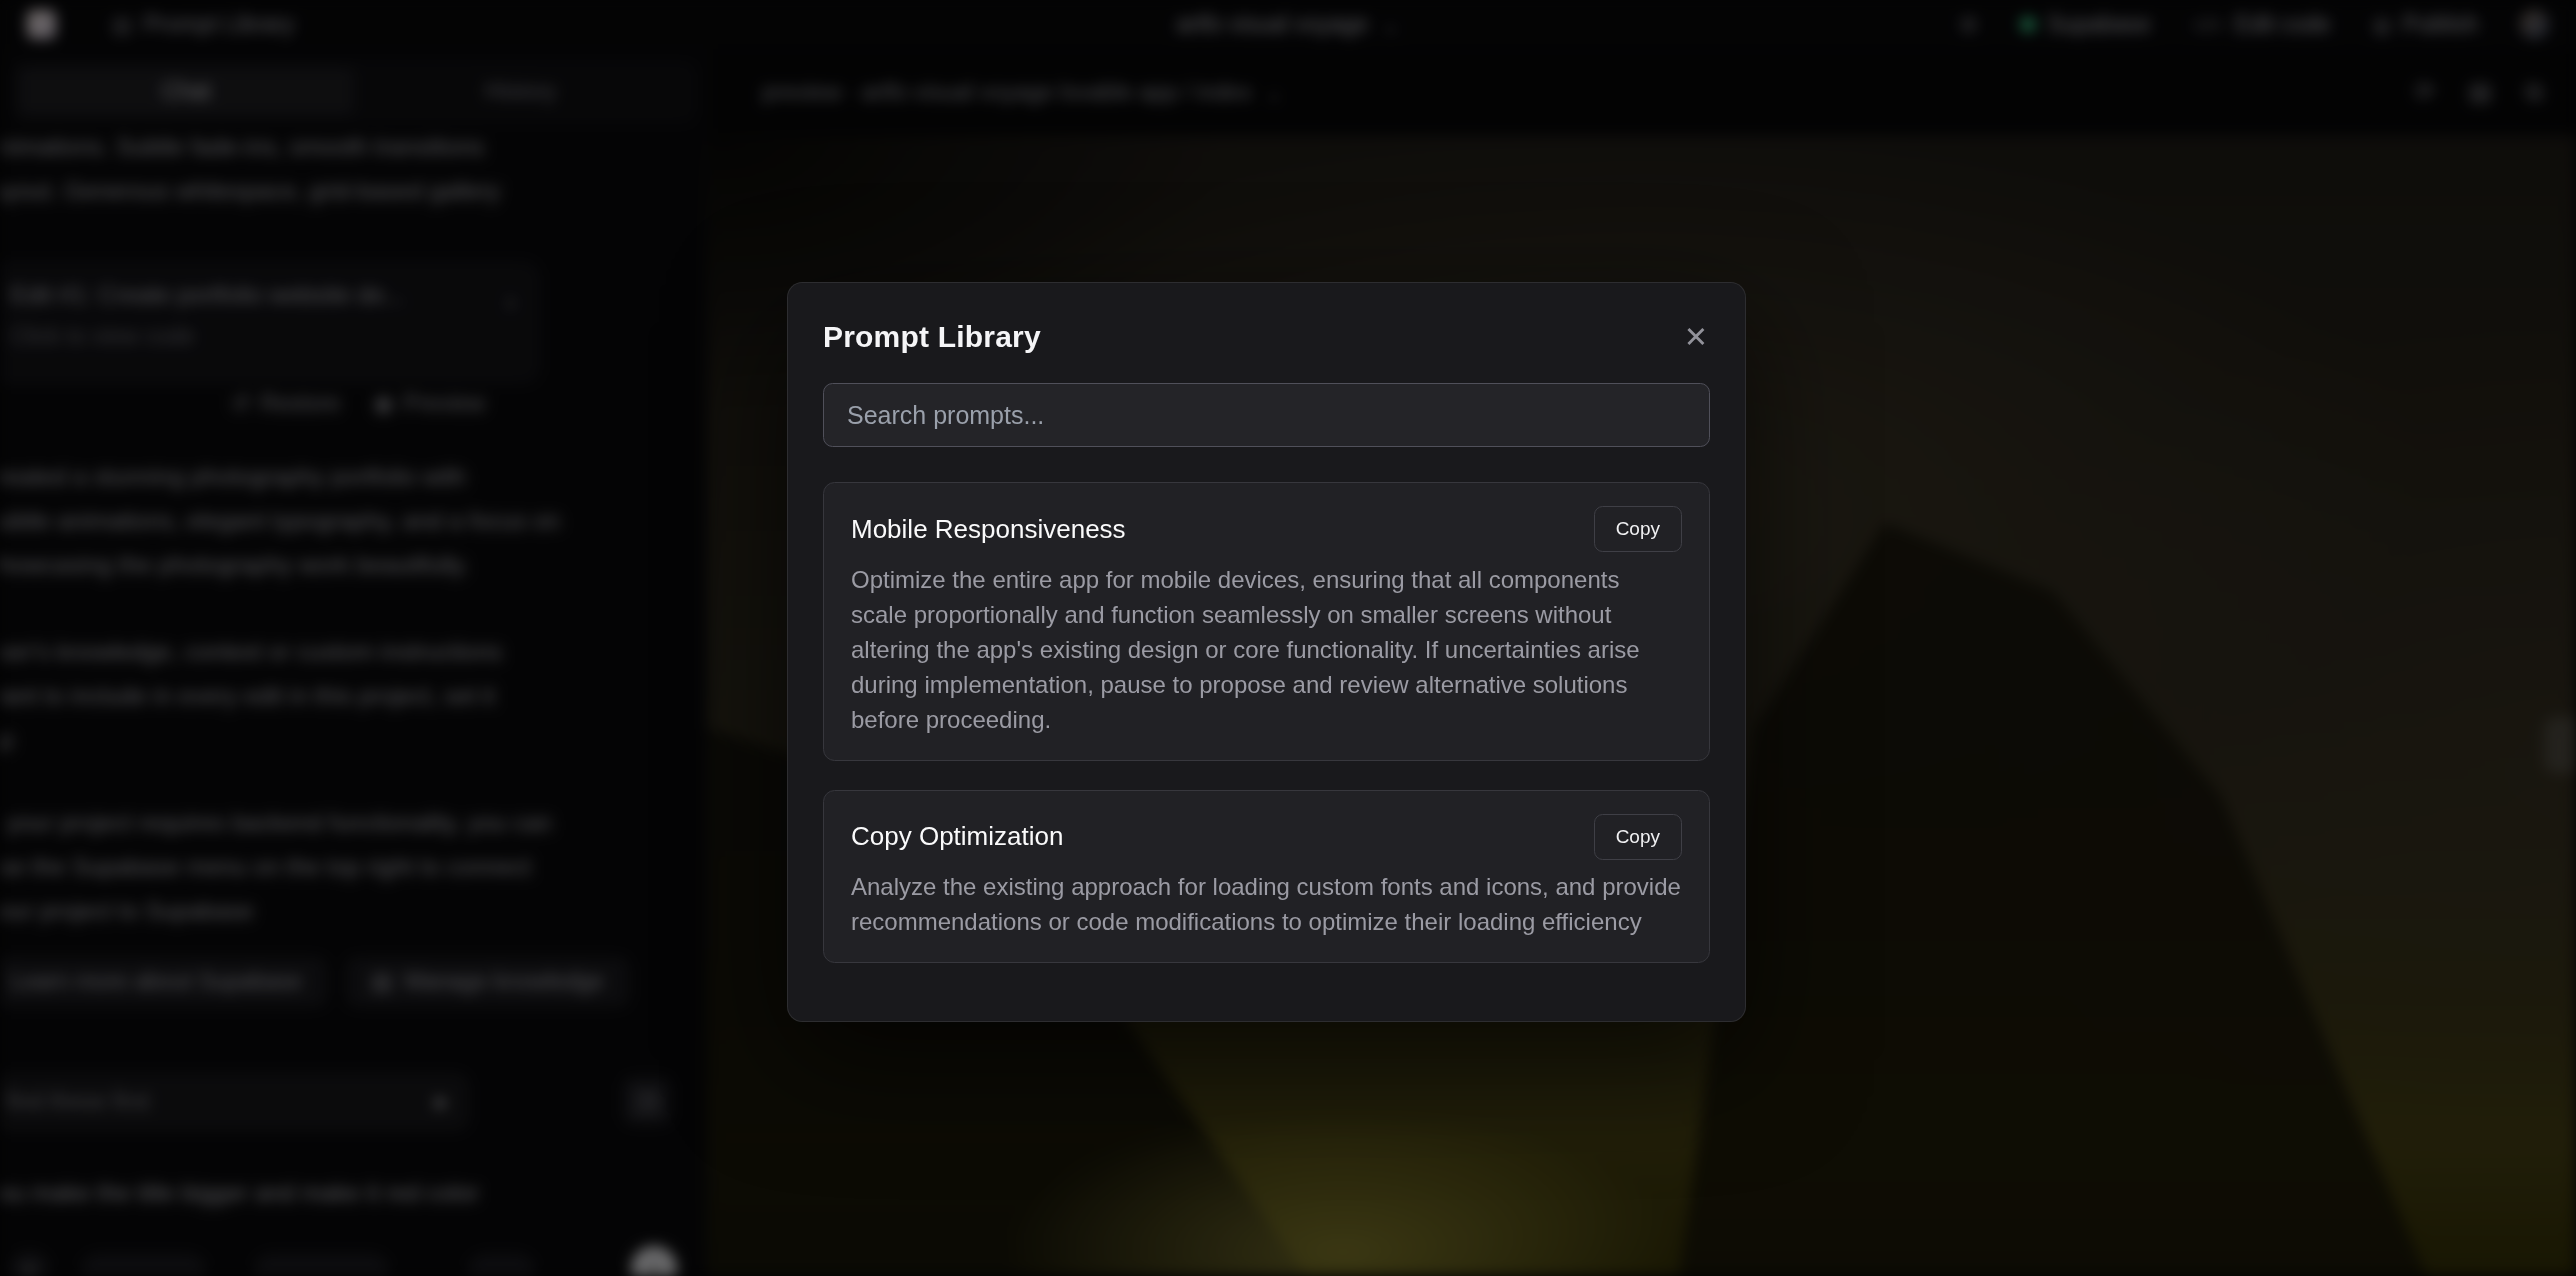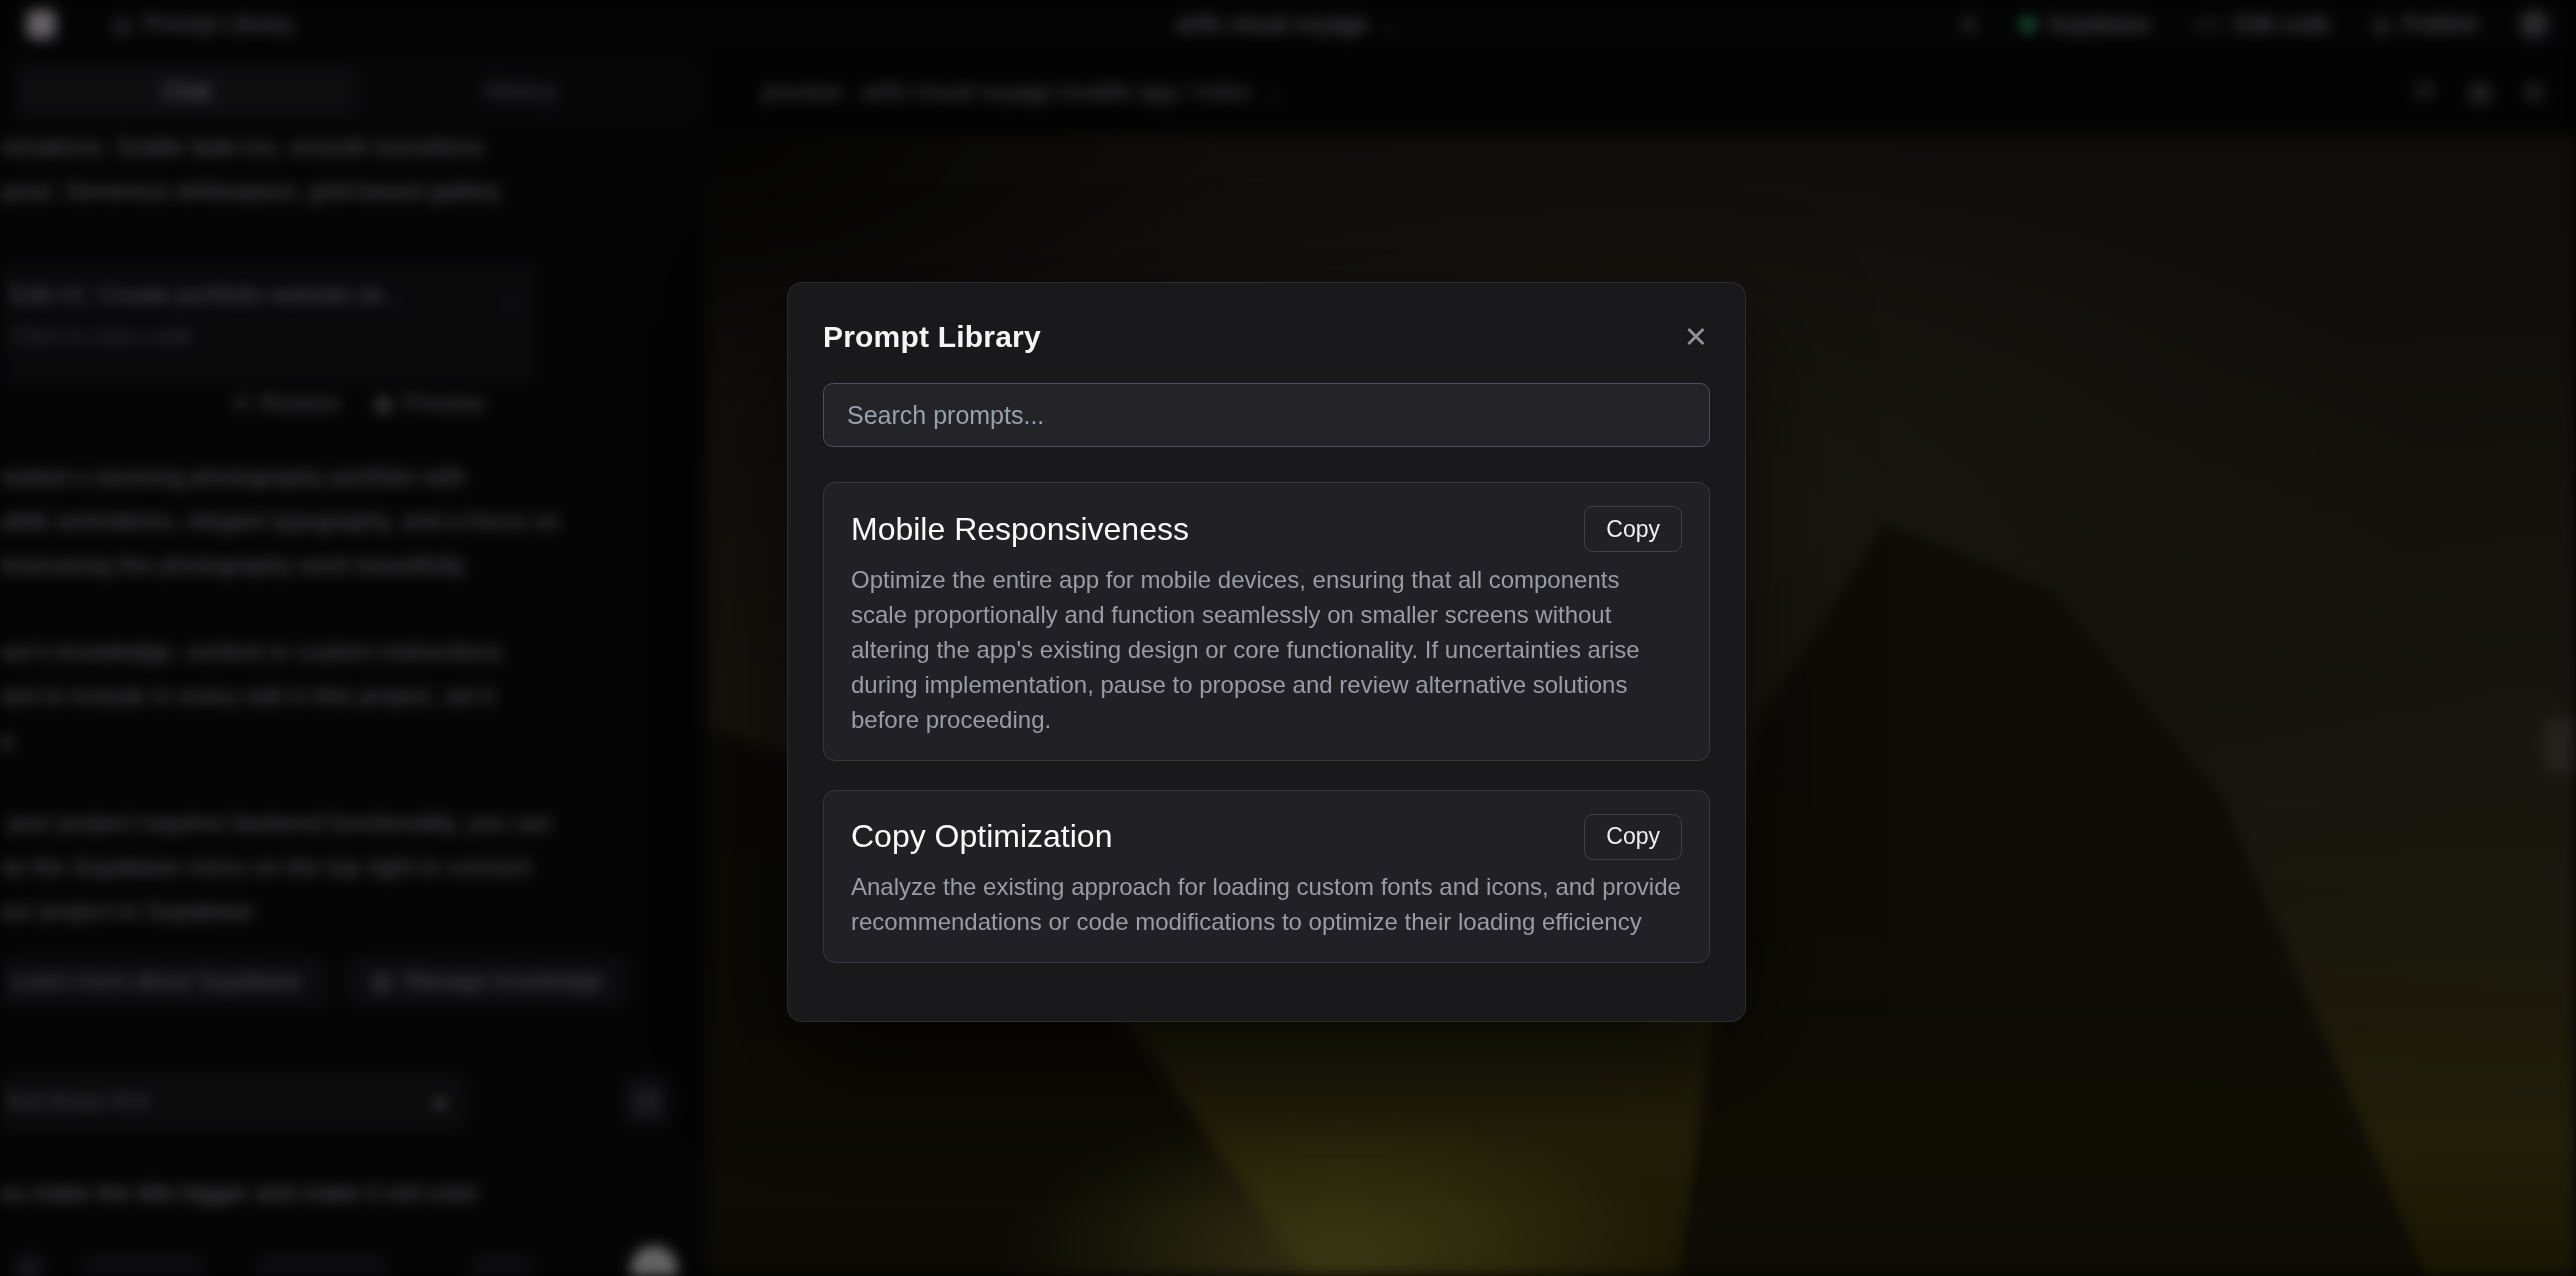--- a/index.html
+++ b/index.html
@@ -66,23 +66,23 @@
       overflow:hidden;box-sizing:border-box;padding:37px 35px 0;color:#f2f2f4;}
   .m-head{display:flex;align-items:center;}
   .m-title{font-size:30px;font-weight:600;letter-spacing:0.2px;color:#f5f5f7;}
   .m-close{margin-left:auto;font-size:29px;color:#92929a;line-height:1;padding:1.9px;cursor:default;}
   .m-search{margin-top:29px;width:100%;height:64px;box-sizing:border-box;background:#242428;border:1.9px solid #50505a;
       border-radius:9.6px;color:#e8e8ec;font-size:25px;padding:0 23px;outline:none;font-family:"Liberation Sans","DejaVu Sans",sans-serif;}
   .m-search::placeholder{color:#9aa0ab;}
   .m-list{margin-top:35px;display:flex;flex-direction:column;gap:29px;}
   .card{background:#212125;border:1.9px solid #37373d;border-radius:11.6px;padding:23px 27px;box-sizing:border-box;}
   .card-head{display:flex;align-items:center;}
-  .card-title{font-size:32px;font-weight:500;color:#fafafb;}
+  .card-title{font-size:26px;font-weight:500;color:#fafafb;}
   .copy-btn{margin-left:auto;height:46px;padding:0 21px;display:flex;align-items:center;background:transparent;
-      border:1.9px solid #3f3f46;border-radius:8.7px;color:#f0f0f2;font-size:23px;font-family:inherit;}
+      border:1.9px solid #3f3f46;border-radius:8.7px;color:#f0f0f2;font-size:19px;font-family:inherit;}
   .card-desc{margin-top:9.6px;font-size:24px;line-height:35px;color:#9b9ba4;}
 </style>
 </head>
 <body>
 
 <div class="stage">
 
   <div class="app">
 
     <div class="topbar">

